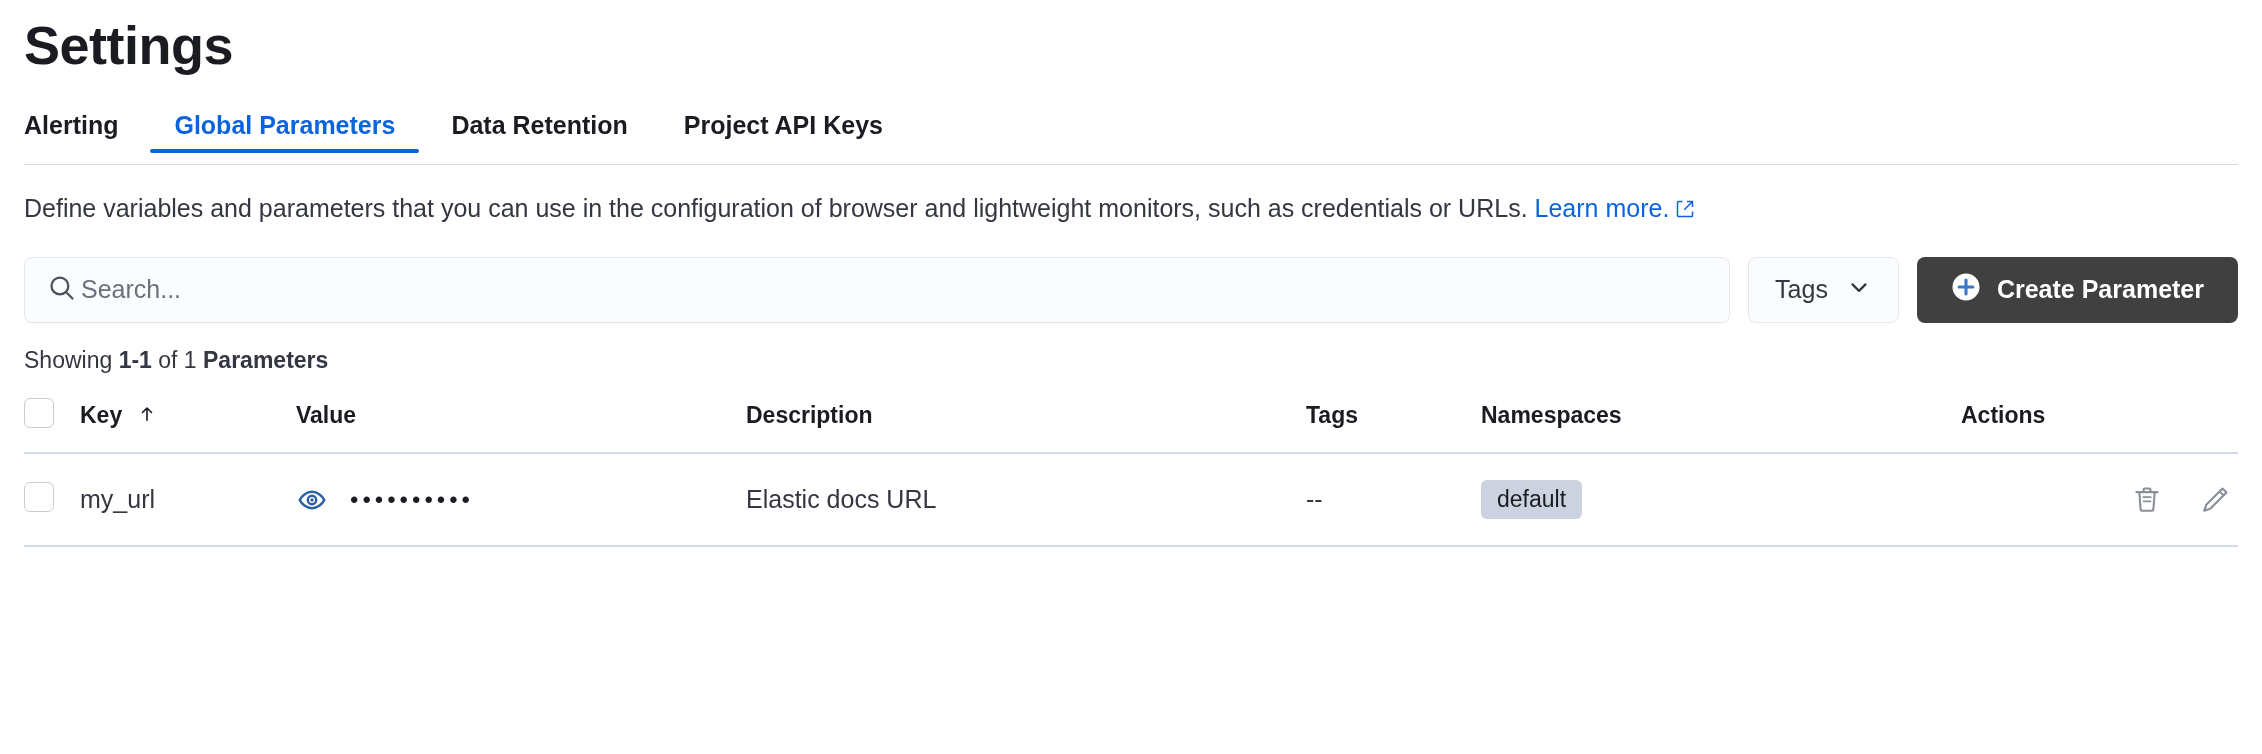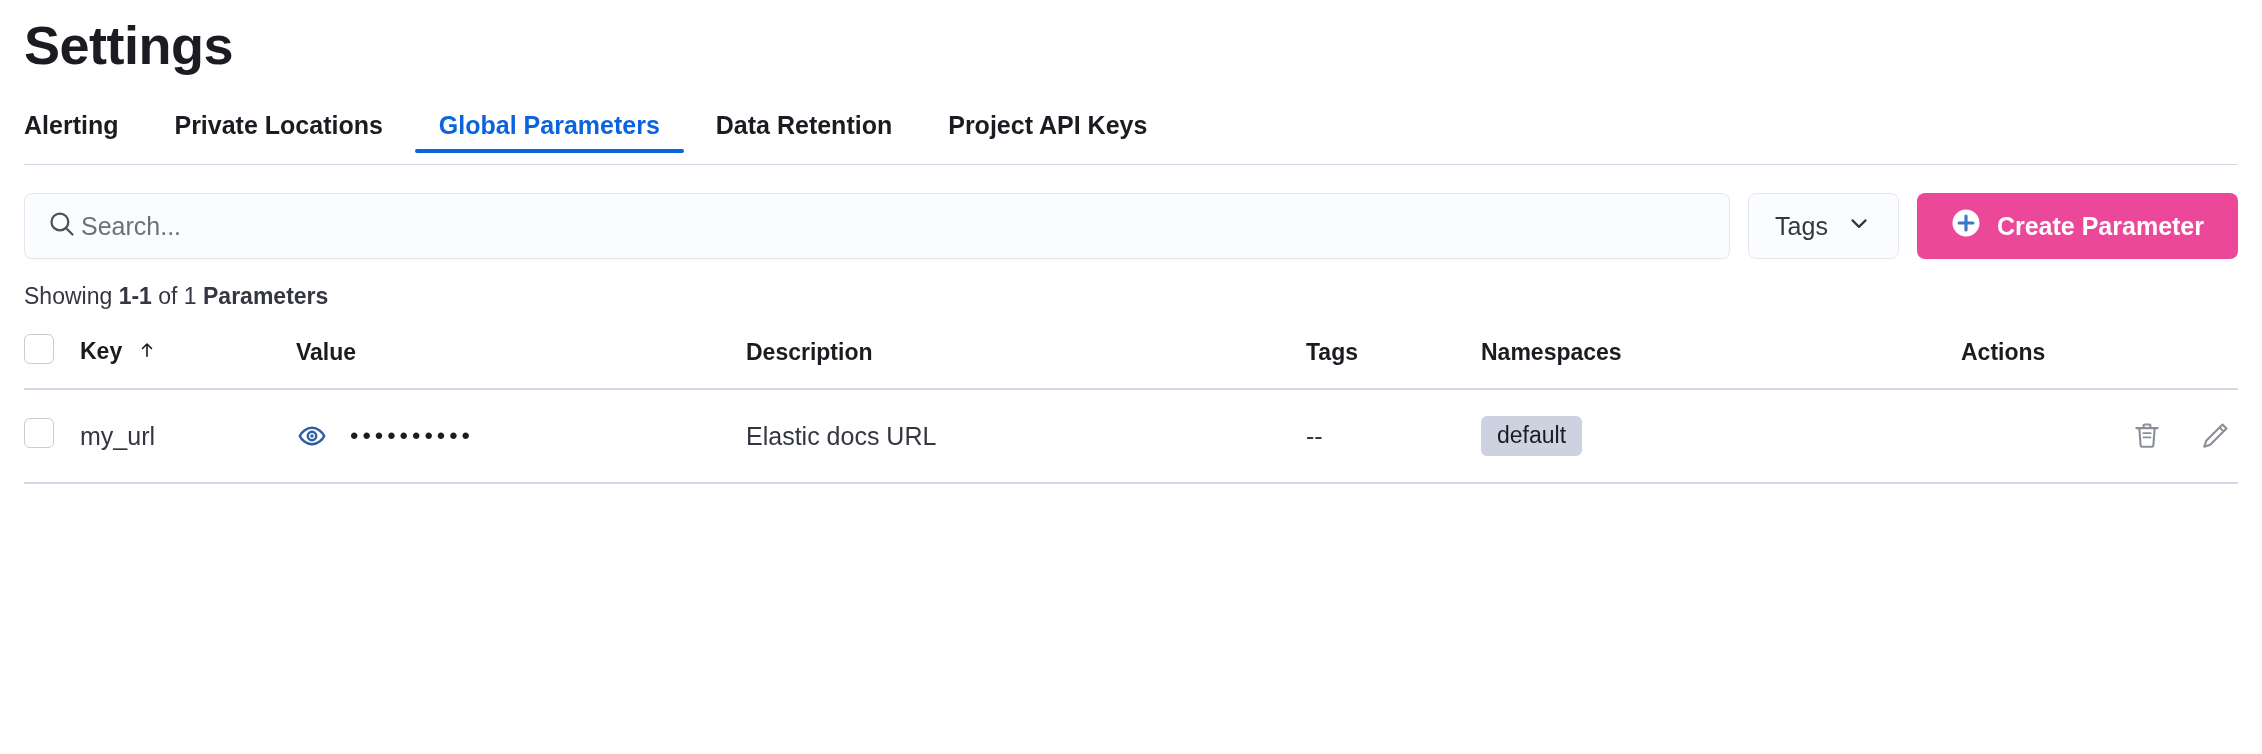--- a/index.html
+++ b/index.html
@@ -123,21 +123,21 @@
     color: #343741;
     cursor: pointer;
     min-width: 140px;
   }
   .create-btn {
     flex: 0 0 auto;
     display: flex;
     align-items: center;
     justify-content: center;
     gap: 16px;
-    background: #ec4899;
+    background: #404040;
     border: none;
     border-radius: 8px;
     padding: 0 34px;
     font-size: 25px;
     font-weight: 700;
     color: #ffffff;
     cursor: pointer;
     font-family: "Liberation Sans", sans-serif;
   }
 
@@ -234,34 +234,38 @@
 <body>
 
 <div class="page">
 
   <h1 class="page-title">Settings</h1>
 
   <div class="tabs">
     <div class="tab">
       <span>Alerting</span>
     </div>
-    <div class="tab">
-      <span>Private Locations</span>
-    </div>
     <div class="tab active">
       <span>Global Parameters</span>
     </div>
     <div class="tab">
       <span>Data Retention</span>
     </div>
     <div class="tab">
       <span>Project API Keys</span>
     </div>
   </div>
 
+  <div class="description">
+    <span>Define variables and parameters that you can use in the configuration of browser and lightweight monitors, such as credentials or URLs.</span>
+    <a class="link"><span>Learn more.</span></a><span class="ext-icon"><svg width="20" height="20" viewBox="0 0 16 16" fill="none" aria-hidden="true">
+          <path d="M6 2H2.6A.6.6 0 0 0 2 2.6v10.8a.6.6 0 0 0 .6.6h10.8a.6.6 0 0 0 .6-.6V10" stroke="#0b64dd" stroke-width="1.2" fill="none"></path>
+          <path d="M9.6 2H14v4.4M14 2 7.4 8.6" stroke="#0b64dd" stroke-width="1.2" fill="none"></path>
+        </svg></span>
+  </div>
 
   <div class="controls">
     <div class="search-box">
       <span>
         <svg width="30" height="30" viewBox="0 0 20 20" fill="none" aria-hidden="true">
           <circle cx="8.6" cy="8.6" r="5.6" stroke="#4b5159" stroke-width="1.5" fill="none"></circle>
           <path d="M12.8 12.8 17 17" stroke="#4b5159" stroke-width="1.5" stroke-linecap="round"></path>
         </svg>
       </span>
       <span class="ph">Search...</span>

